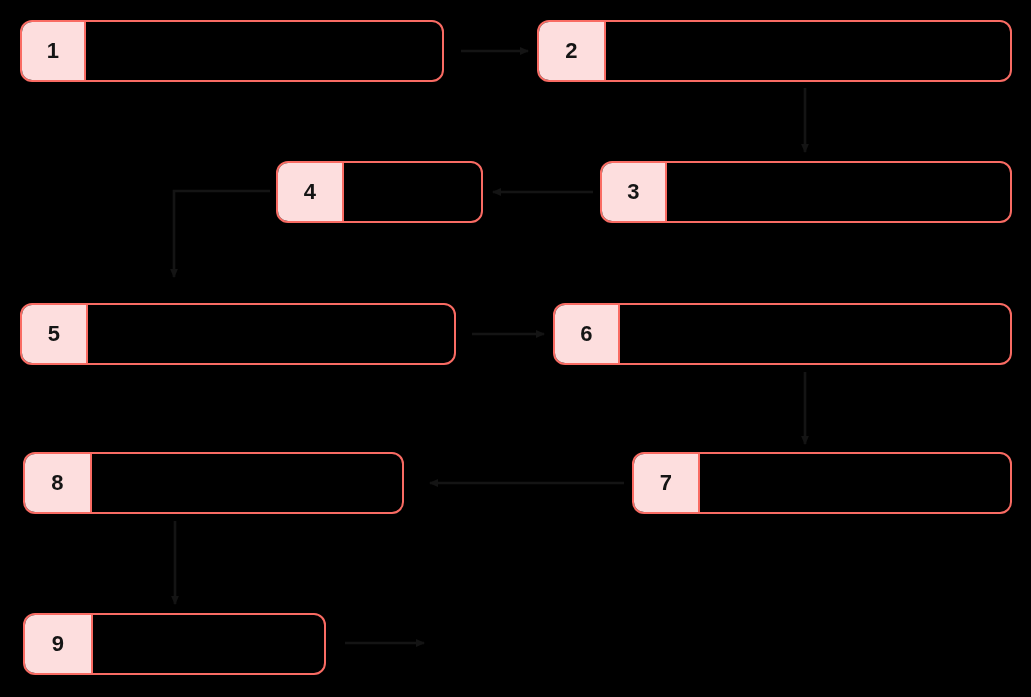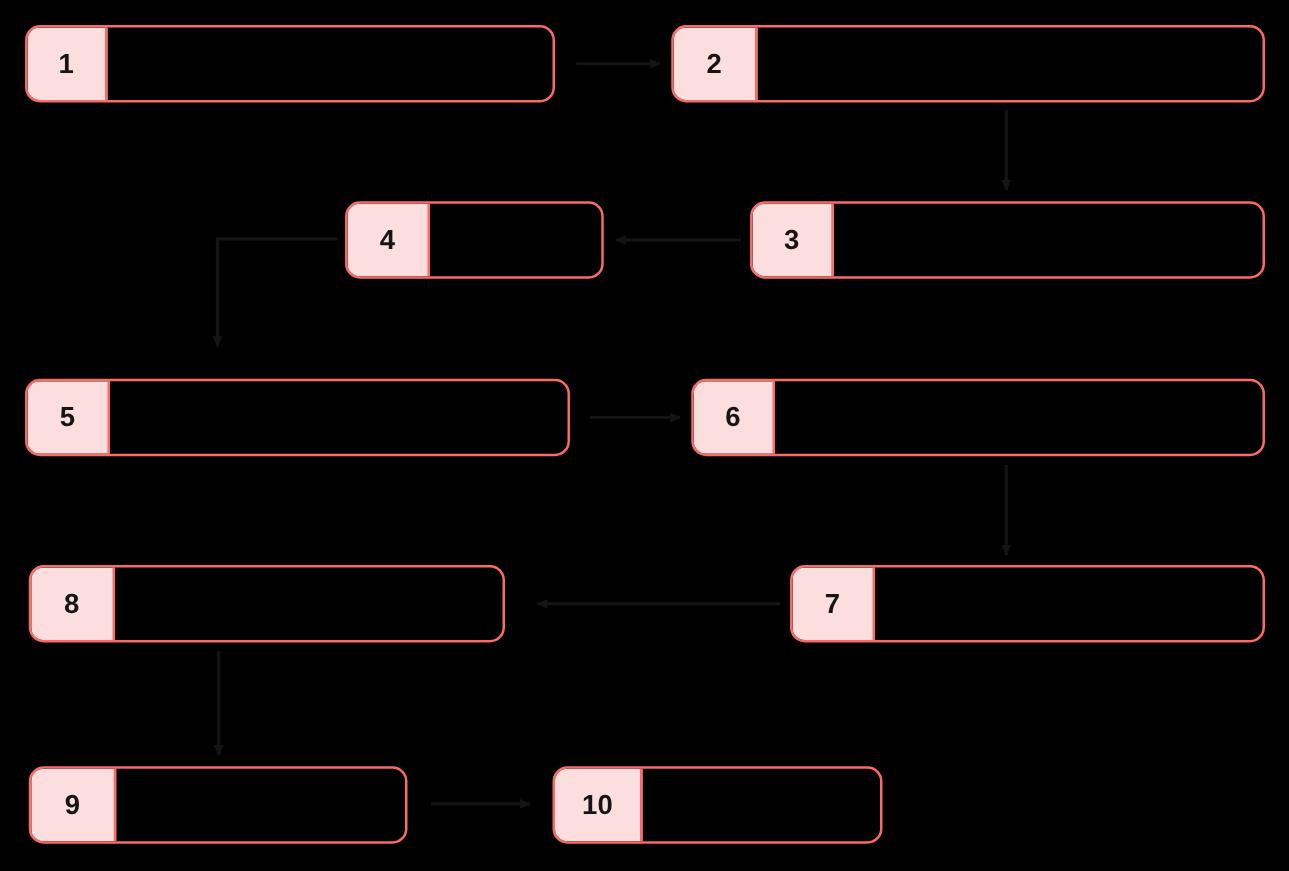--- a/index.html
+++ b/index.html
@@ -151,18 +151,14 @@
   <div class="step-node" style="left:23px; top:452px; width:381px; height:62px;">
     <div class="step-badge" style="width:67px;">8</div>
     <div class="step-body"></div>
   </div>
 
   <div class="step-node" style="left:23px; top:613px; width:303px; height:62px;">
     <div class="step-badge" style="width:68px;">9</div>
     <div class="step-body"></div>
   </div>
 
-  <div class="step-node" style="left:442px; top:613px; width:264px; height:62px;">
-    <div class="step-badge" style="width:70px;">10</div>
-    <div class="step-body"></div>
-  </div>
 
 </div>
 
 </body></html>

